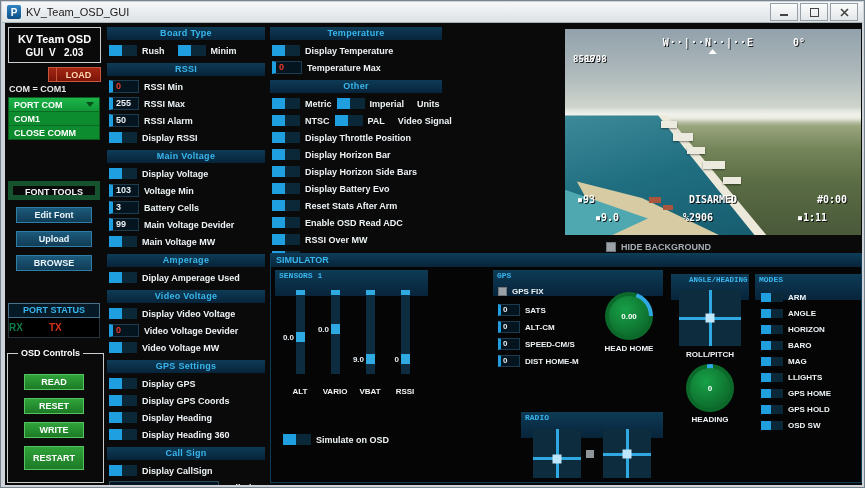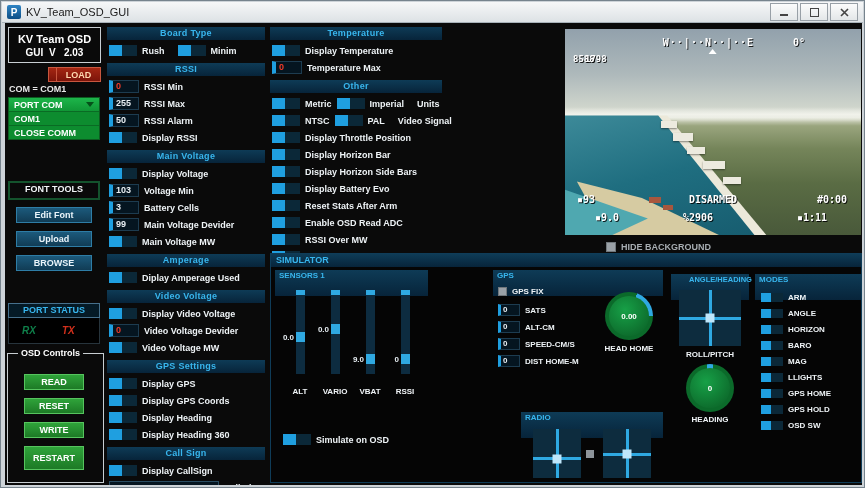--- a/index.html
+++ b/index.html
@@ -40,30 +40,30 @@
   .appbox .l2{font-size:10px;font-weight:bold;white-space:pre;}
   .save{left:3px;top:44px;width:45px;height:15px;margin-left:40px;}
   .load{left:51px;top:44px;width:45px;height:15px;}
   .comlbl{position:absolute;left:4px;top:61px;color:#e8e8e8;font-size:9px;font-weight:bold;}
   .dd{position:absolute;left:3px;top:74px;width:92px;border:1px solid #0c5c20;box-sizing:border-box;}
   .dd-row{height:13px;display:flex;align-items:center;gap:4px;padding:0 5px;color:#fff;font-size:9px;font-weight:bold;}
   .dd-head{background:linear-gradient(#1db54a,#109636);}
   .dd-item{background:#0d8c2f;border-top:1px solid #0a6b24;}
   .caret{margin-left:auto;width:0;height:0;border-left:4px solid transparent;border-right:4px solid transparent;
          border-top:5px solid #05511a;}
-  .ftitle{position:absolute;left:3px;top:158px;width:92px;height:19px;border:2px solid #14532d;box-sizing:border-box;
+  .ftitle{position:absolute;left:3px;top:158px;width:92px;height:19px;border:5px solid #14532d;box-sizing:border-box;
           color:#f2f5f8;font-size:9px;font-weight:bold;text-align:center;line-height:13px;}
   .bf1{left:11px;top:184px;width:76px;height:16px;}
   .bf2{left:11px;top:208px;width:76px;height:16px;}
   .bf3{left:11px;top:232px;width:76px;height:16px;}
   .pstat{position:absolute;left:3px;top:280px;width:92px;}
   .pstat-title{height:15px;border:1px solid #46708c;box-sizing:border-box;color:#38b6ee;font-size:9px;font-weight:bold;
                text-align:center;line-height:13px;background:#051a26;}
-  .pstat-body{height:26px;border:1px solid #27343c;border-top:none;box-sizing:border-box;display:flex;align-items:center;
-              padding-left:13px;gap:26px;font-size:10px;font-weight:bold;background:#000;font-style:italic;}
+  .pstat-body{height:20px;border:1px solid #27343c;border-top:none;box-sizing:border-box;display:flex;align-items:center;
+              gap:26px;font-size:10px;font-weight:bold;background:#000;}
   .rx{color:#0f7f4a;} .tx{color:#d3301c;}
   .osdgrp{position:absolute;left:2px;top:330px;width:95px;height:128px;border:1px solid #c8ced2;}
   .osdgrp-title{position:absolute;top:-6px;left:10px;background:#0a0a0a;padding:0 3px;color:#fff;font-size:9px;font-weight:bold;white-space:nowrap;}
   .og1{left:16px;top:20px;width:60px;height:16px;}
   .og2{left:16px;top:44px;width:60px;height:16px;}
   .og3{left:16px;top:68px;width:60px;height:16px;}
   .og4{left:16px;top:92px;width:60px;height:24px;}
   
   .col{position:absolute;display:flex;flex-direction:column;gap:5px;}
   .c2{left:102px;top:4px;width:158px;}
@@ -101,21 +101,21 @@
   .o-r2l{top:183px;left:30px;} .o-r2c{top:183px;left:118px;} .o-r2r{top:183px;right:34px;}
   .hideback{position:absolute;left:601px;top:219px;display:flex;align-items:center;gap:5px;}
   .chk{width:10px;height:10px;background:#9aa1a7;border:1px solid #70777c;box-sizing:border-box;flex:none;}
   .hb-lbl{color:#a7adb2;font-size:9px;font-weight:bold;}
   
   .sim{position:absolute;left:265px;top:230px;width:592px;height:230px;border:1px solid #0f3c58;box-sizing:border-box;background:#050505;}
   .sim-title{height:13px;background:linear-gradient(#0e3b56,#07243a);color:#38b6ee;font-size:9px;font-weight:bold;
              line-height:13px;padding-left:5px;}
   .panel{position:absolute;}
   .hdr2{height:26px;background:linear-gradient(#0e3b56,#07243a);color:#38b6ee;font-size:8px;font-weight:bold;
-        line-height:12px;padding-left:4px;}
+        line-height:12px;padding-left:4px;font-family:Liberation Mono, monospace;}
   .sensors{left:4px;top:16px;width:153px;height:138px;}
   .sgrp{position:absolute;top:16px;width:34px;height:118px;}
   .g1{left:2px;} .g2{left:37px;} .g3{left:72px;} .g4{left:107px;}
   .strack{position:absolute;left:19px;top:4px;width:9px;height:84px;background:#0d2c40;}
   .strack::before{content:"";position:absolute;left:0;top:0;width:9px;height:5px;background:#2fa9e2;}
   .sthumb{position:absolute;left:19px;width:9px;height:10px;background:#2fa9e2;}
   .t1{top:46px;} .t2{top:38px;} .t3{top:68px;} .t4{top:68px;}
   .sval{position:absolute;left:-8px;width:25px;text-align:right;color:#e6edf2;font-size:8px;font-weight:bold;}
   .v1{top:47px;} .v2{top:39px;} .v3{top:69px;} .v4{top:69px;}
   .sbl{position:absolute;bottom:8px;left:0;width:46px;text-align:center;color:#f0f4f7;font-size:8px;font-weight:bold;}

